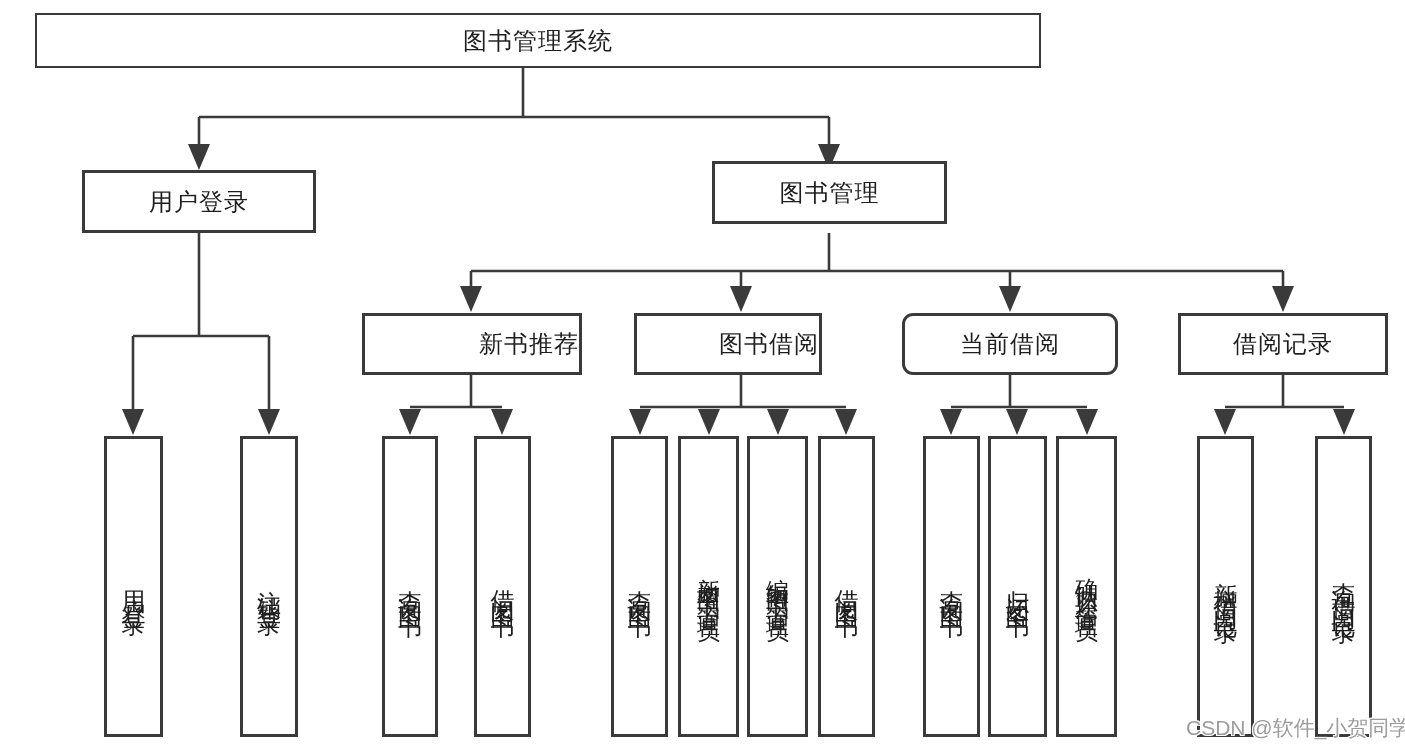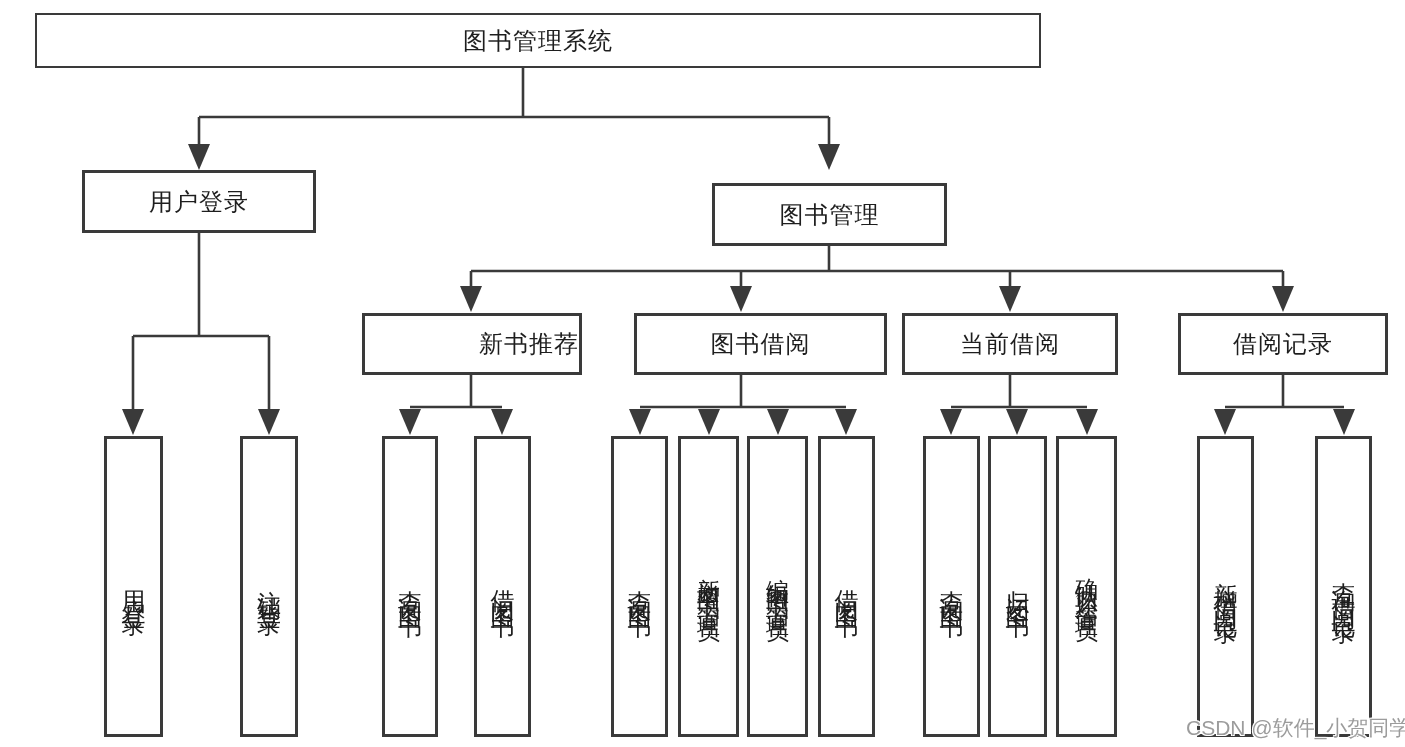--- a/index.html
+++ b/index.html
@@ -32,26 +32,26 @@
     align-items: center;
     justify-content: center;
     color: #1e1e1e;
     font-size: 24px;
     letter-spacing: 1px;
     z-index: 2;
     text-align: center;
   }
   .box.root   { left: 20px;  top: 13px;  width: 1006px; height: 55px; border-width: 2.5px; margin-left: 15px; }
   .box.lvl2-a { left: 82px;  top: 170px; width: 234px;  height: 63px; }
-  .box.lvl2-b { left: 712px; top: 183px; width: 235px;  height: 63px; }
+  .box.lvl2-b { left: 712px; top: 161px; width: 235px;  height: 63px; }
 
   .box.lvl3   { top: 313px; height: 62px; }
   .box.l3-1   { left: 362px;  width: 220px; justify-content: flex-end; }
-  .box.l3-2   { left: 634px;  width: 253px; }
-  .box.l3-3   { left: 902px;  width: 216px; }
+  .box.l3-2   { left: 634px;  width: 188px; justify-content: flex-end; }
+  .box.l3-3   { left: 902px;  width: 216px; border-radius: 11px; }
   .box.l3-4   { left: 1178px; width: 210px; }
 
   .box.leaf {
     top: 436px;
     height: 301px;
     padding: 4px 0;
   }
   .vtext {
     writing-mode: vertical-rl;
     text-orientation: mixed;

